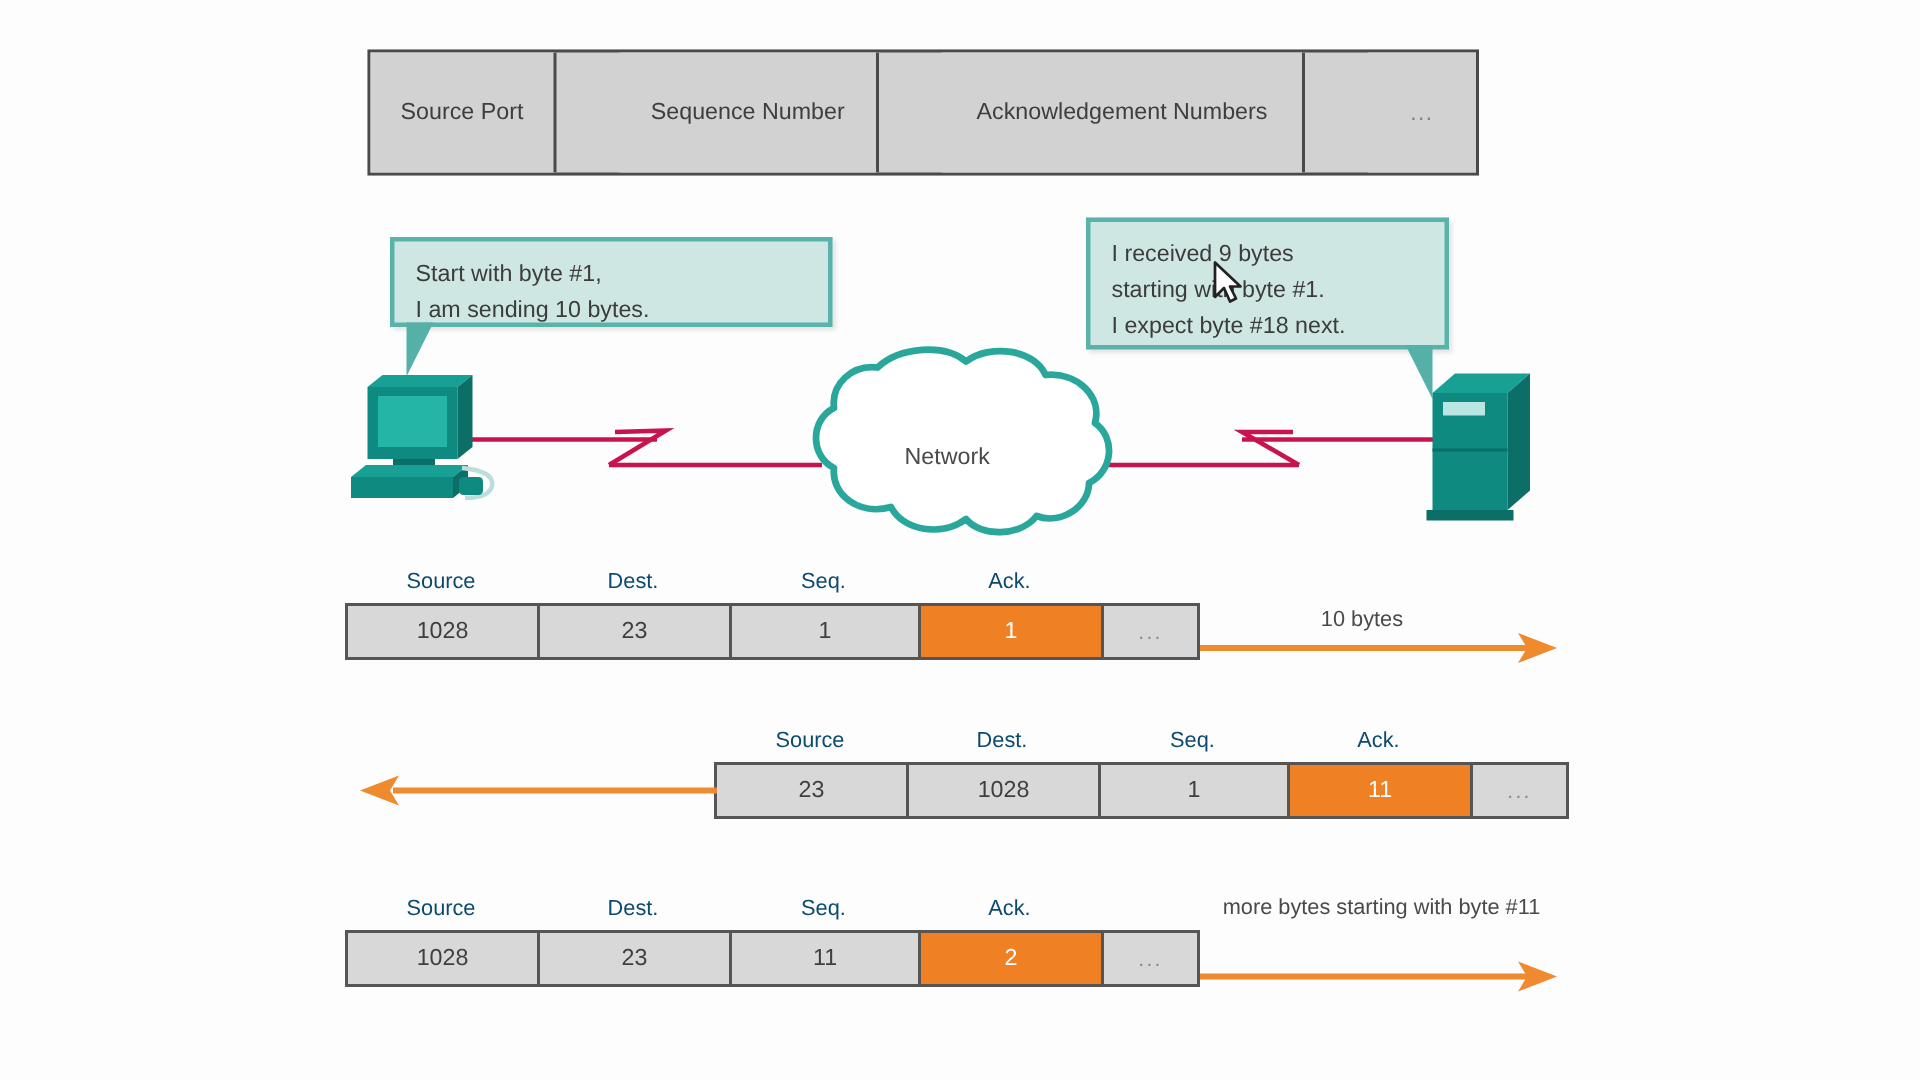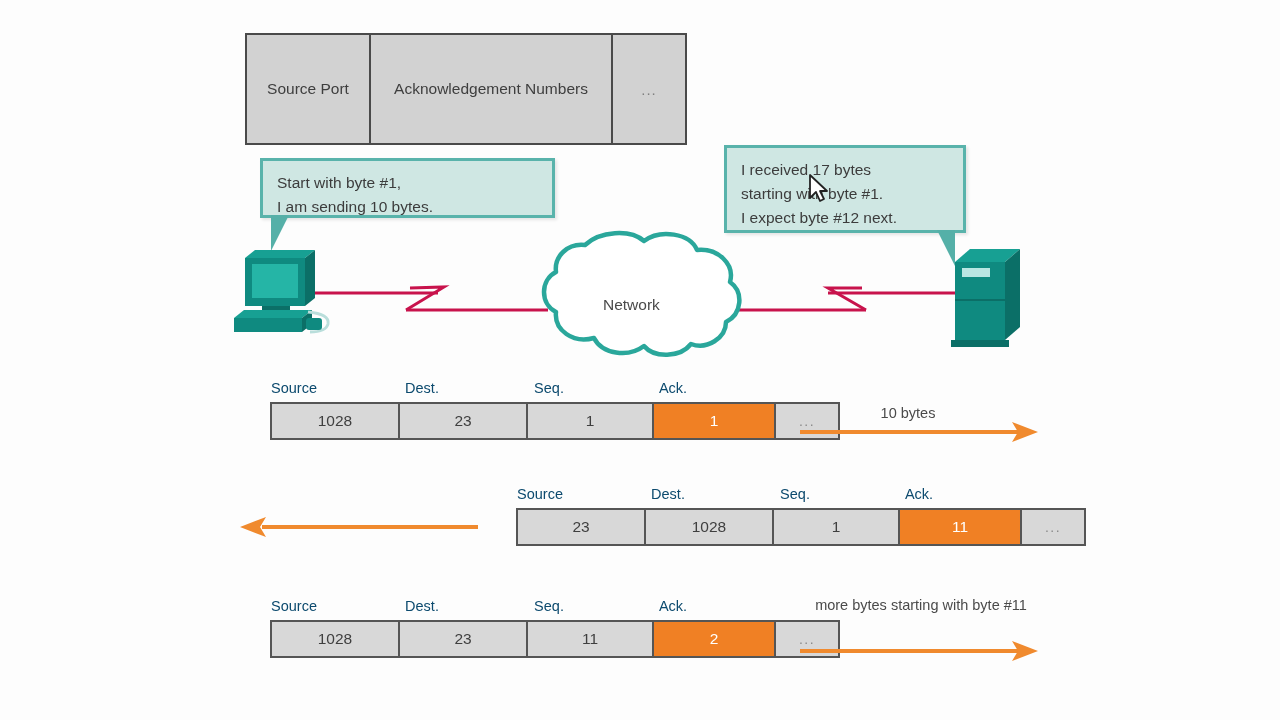--- a/index.html
+++ b/index.html
@@ -12,25 +12,26 @@
   #stage {
     position: relative;
     width: 1280px; height: 720px;
     background: #fdfdfd;
   }
 
   
   .hdr-strip {
     position: absolute;
     left: 245px; top: 33px;
-    height: 112px;
+    height: 84px;
     display: flex;
     border: 2px solid #4a4a4a;
     box-sizing: border-box;
     background: #d2d2d2;
+    gap: 42px;
   }
   .hdr-cell {
     display: flex; align-items: center; justify-content: center;
     background: #d2d2d2;
     border-right: 2px solid #4a4a4a;
     box-sizing: border-box;
     color: #3e3e3e;
     font-size: 15.5px;
     padding: 0 10px;
     white-space: nowrap;
@@ -93,21 +94,20 @@
     box-sizing: border-box;
   }
   .seg-row {
     position: absolute;
     top: 22px; left: 0;
     display: flex;
     border: 2px solid #555;
     box-sizing: border-box;
     height: 38px;
     background: #22c55e;
-    margin-left: 40px;
   }
   .seg-cell {
     display: flex; align-items: center; justify-content: center;
     background: #d8d8d8;
     border-right: 2px solid #555;
     box-sizing: border-box;
     color: #3f3f3f;
     font-size: 15.5px;
   }
   .seg-cell:last-child { border-right: none; }
@@ -127,38 +127,41 @@
 </style>
 </head>
 <body>
 
 <div id="stage">
 
   <div class="hdr-strip">
     <div class="hdr-cell" style="width:124px">
         <span>Source Port</span>
       </div>
+    <div class="hdr-cell" style="width:173px">
+        <span>Sequence Number</span>
+      </div>
     <div class="hdr-cell" style="width:242px">
         <span>Acknowledgement Numbers</span>
       </div>
     <div class="hdr-cell dots" style="width:72px">
         <span>...</span>
       </div>
   </div>
 
   <div class="bubble" id="bubble-left">
     <div class="line">Start with byte #1,</div>
     <div class="line">I am sending 10 bytes.</div>
     <div class="tail"></div>
   </div>
 
   <div class="bubble" id="bubble-right">
-    <div class="line">I received 17 bytes</div>
+    <div class="line">I received 9 bytes</div>
     <div class="line">starting with byte #1.</div>
-    <div class="line">I expect byte #12 next.</div>
+    <div class="line">I expect byte #18 next.</div>
     <div class="tail"></div>
   </div>
 
   <svg width="1280" height="720" style="position:absolute;left:0;top:0;pointer-events:none">
 
     <g>
       <path d="M 310 293 L 438 293" stroke="#c8134c" stroke-width="3" fill="none"></path>
       <path d="M 406 310 L 548 310" stroke="#c8134c" stroke-width="3" fill="none"></path>
       <path d="M 406 310 L 444 287 L 410 288 L 444 287 Z" fill="#c8134c" stroke="#c8134c" stroke-width="3" stroke-linejoin="miter"></path>
     </g>

